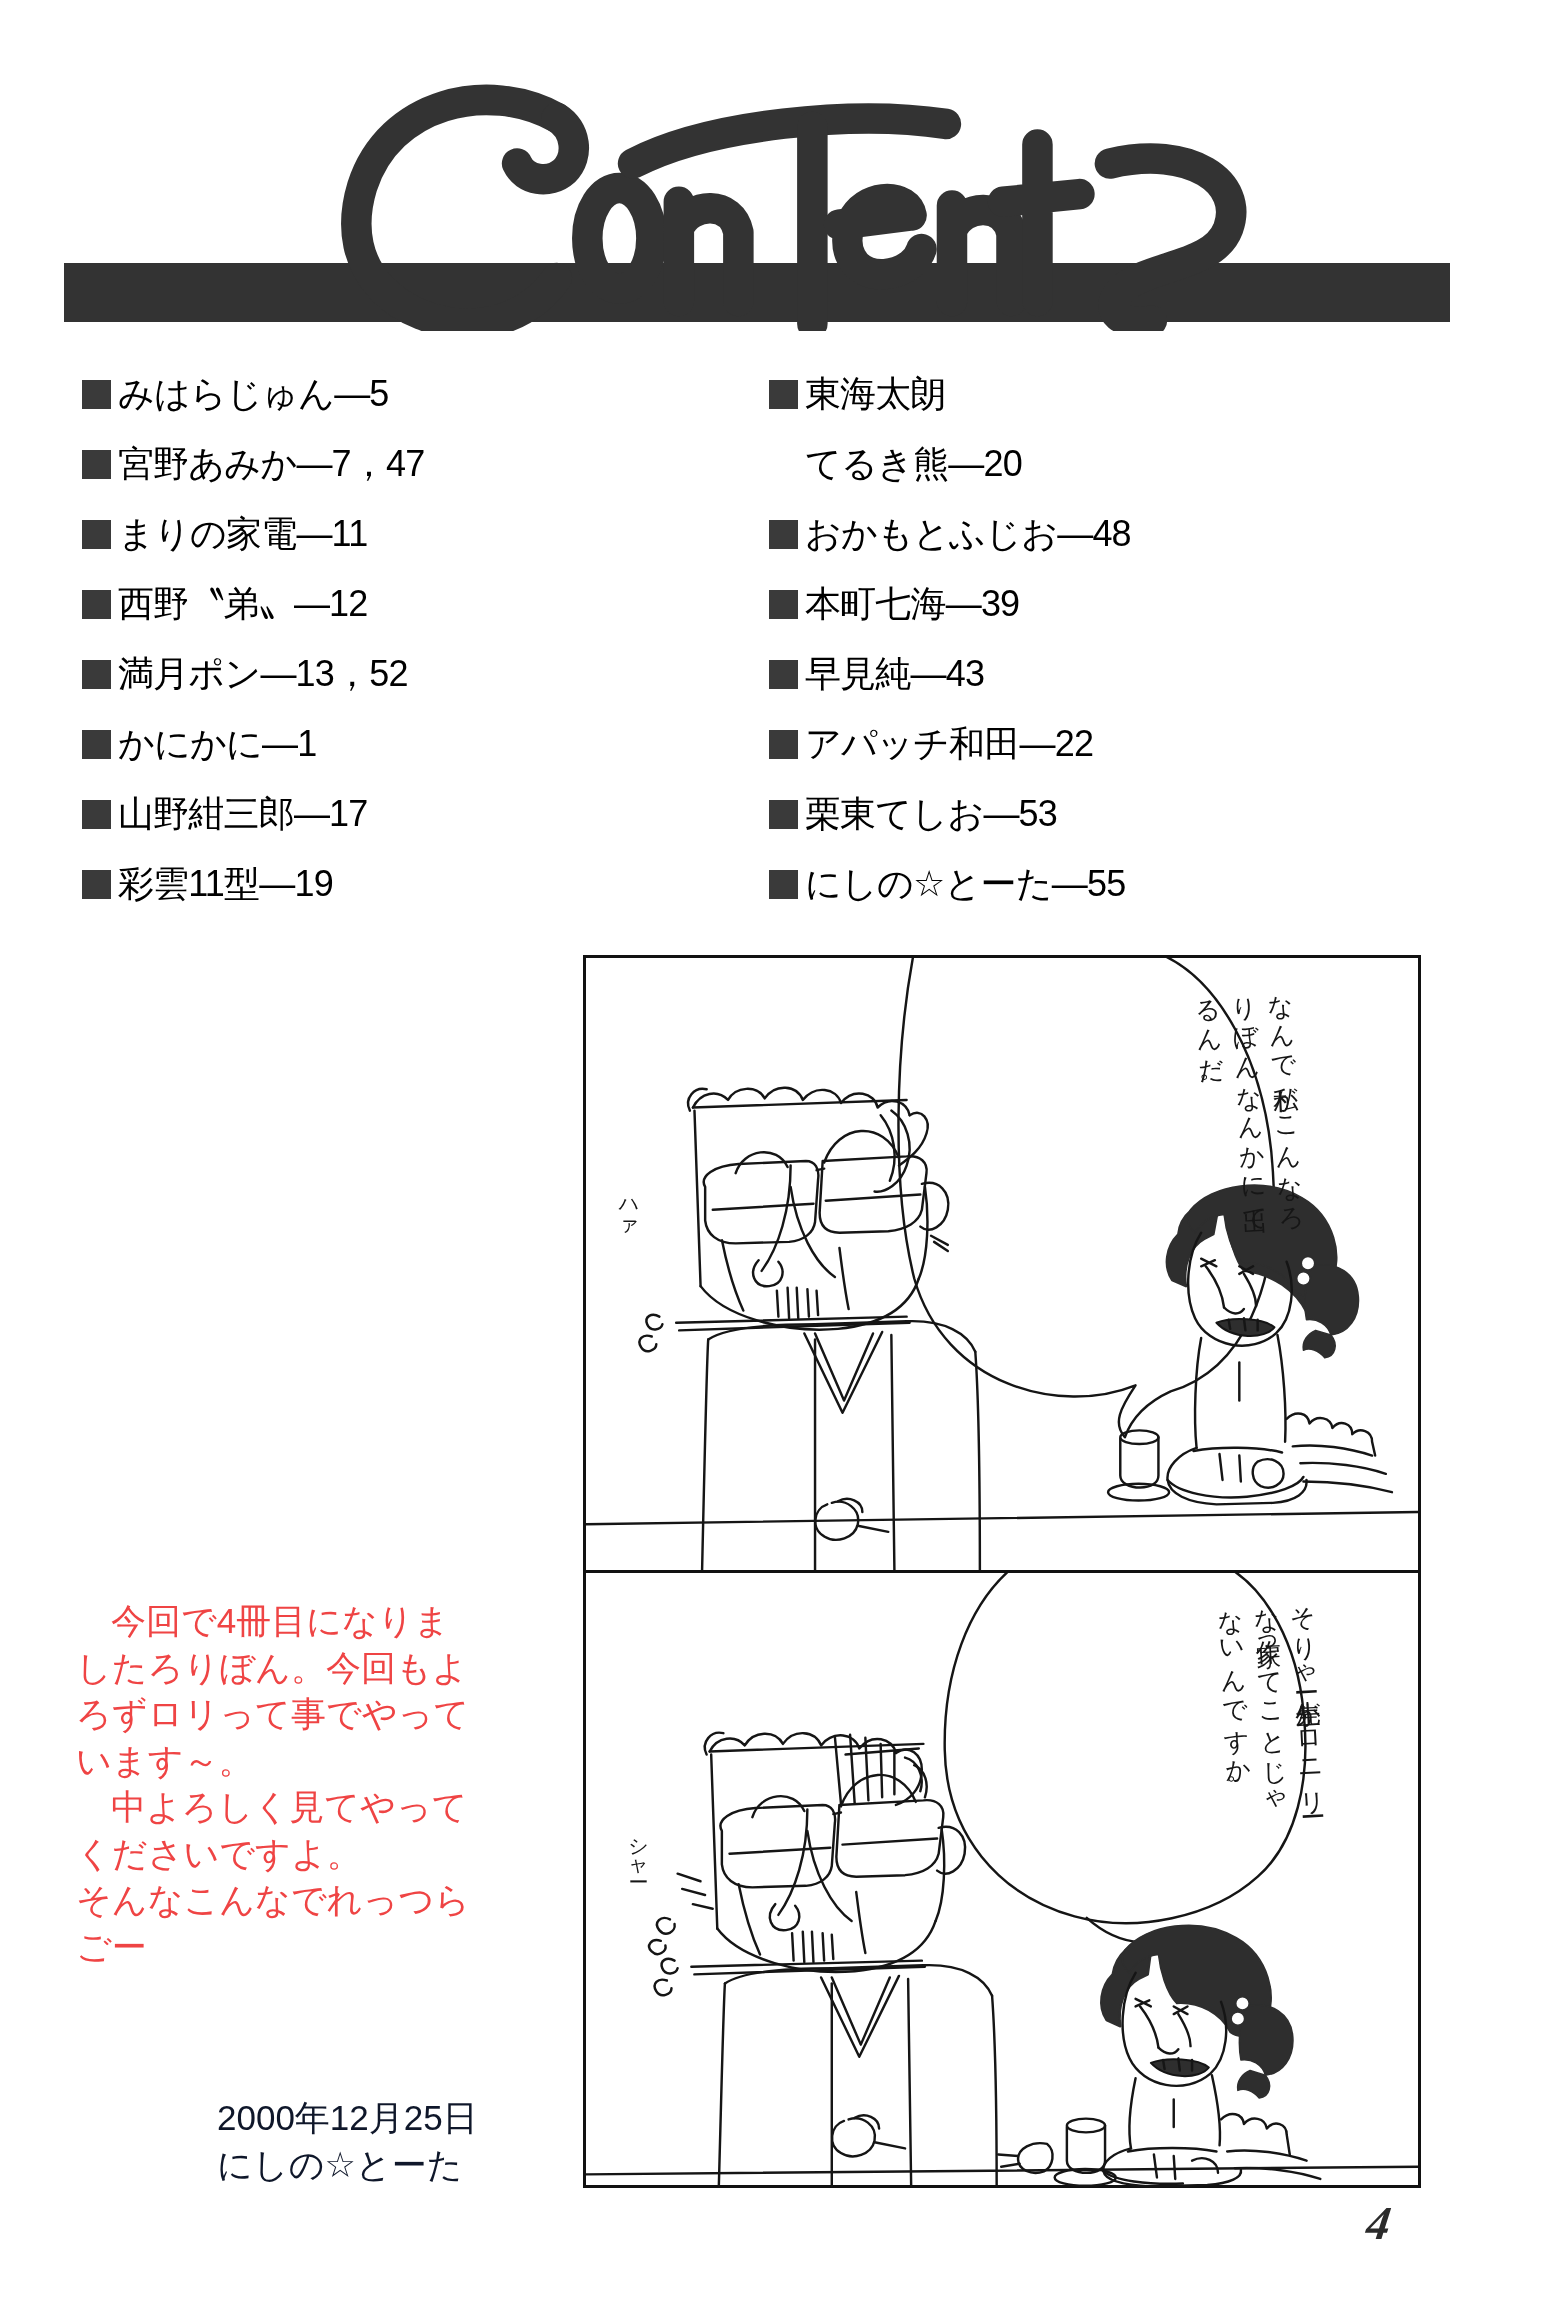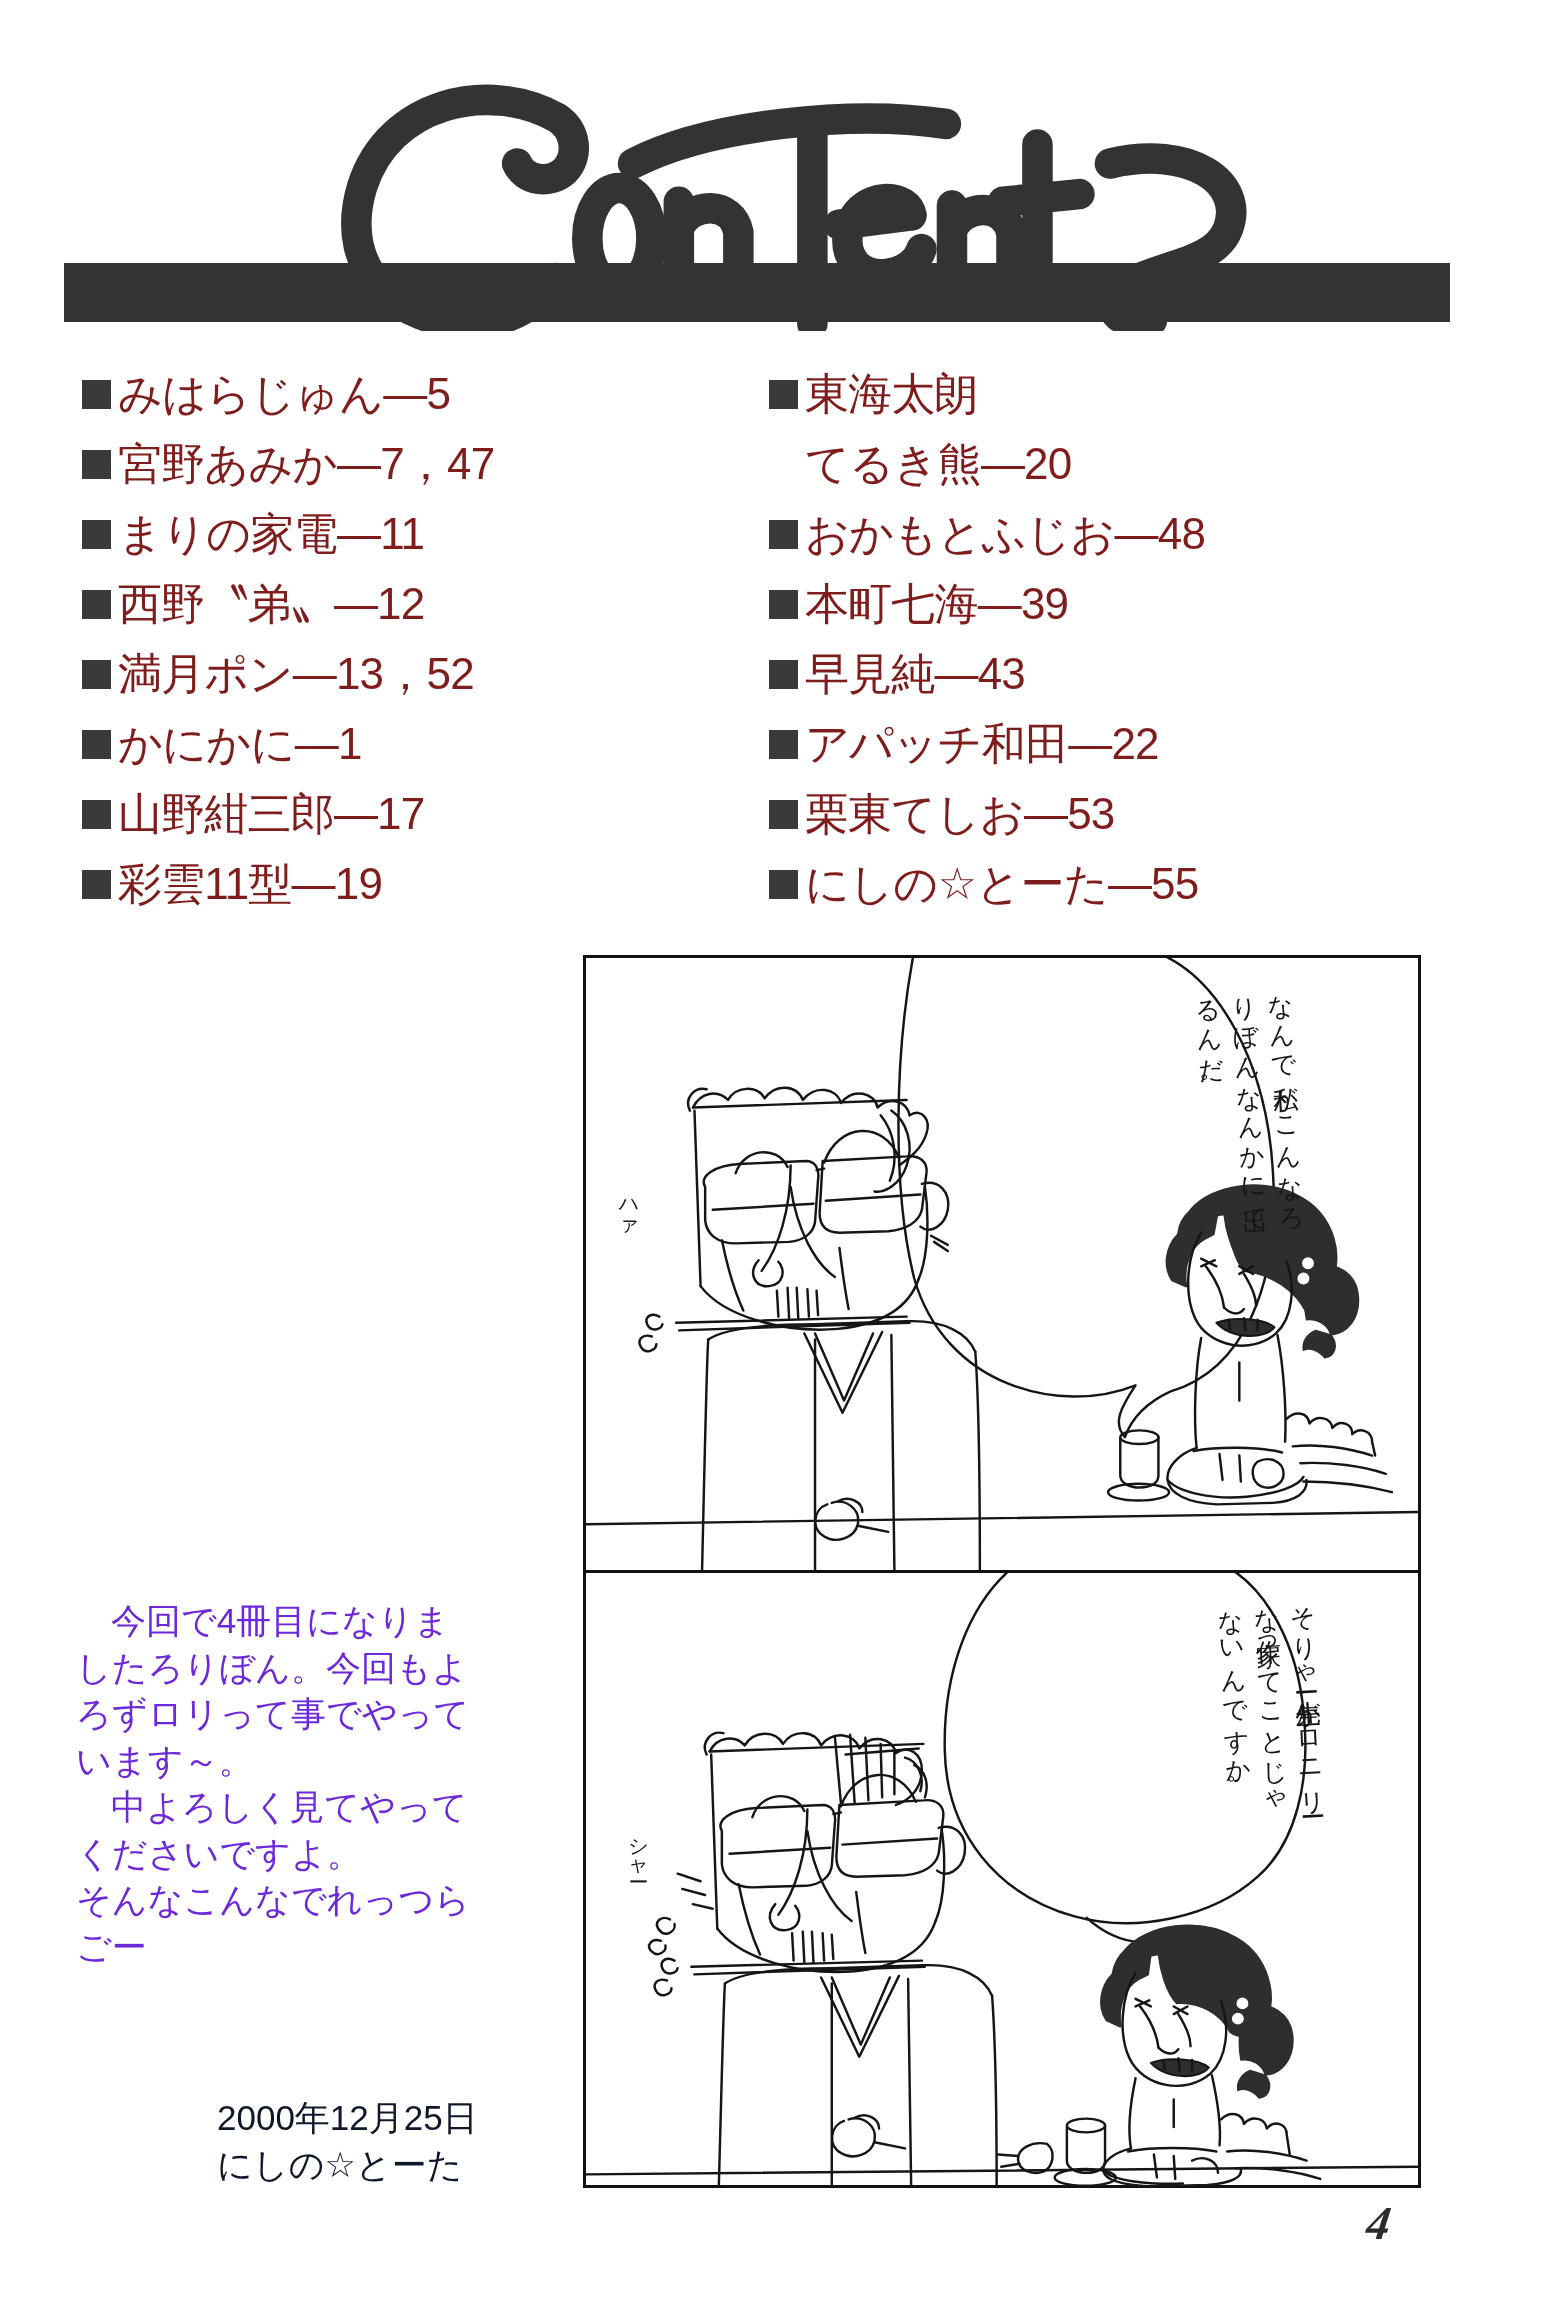--- a/index.html
+++ b/index.html
@@ -55,43 +55,43 @@
   }
   .toc-bullet {
     display: inline-block;
     width: 29px;
     height: 29px;
     background: #3a3a3a;
     margin-right: 6.9px;
     flex: 0 0 auto;
   }
   .toc-label {
-    font-size: 44px;
+    font-size: 36px;
     font-weight: 500;
     letter-spacing: -0.8px;
     line-height: 1;
-    color: #7f1d1d;
+    color: #000000;
   }
   .toc-item.continuation {
     padding-left: 36px;
   }
 
   
   #afterword {
     position: absolute;
     left: 76px;
     top: 1598px;
     width: 511px;
   }
   #afterword p {
     margin: 0;
     font-size: 35px;
     line-height: 1.33;
     letter-spacing: 0px;
-    color: #6d28d9;
+    color: #ef4444;
   }
 
   #signature {
     position: absolute;
     left: 217px;
     top: 2094px;
     width: 381px;
   }
   #signature div {
     font-size: 35px;

